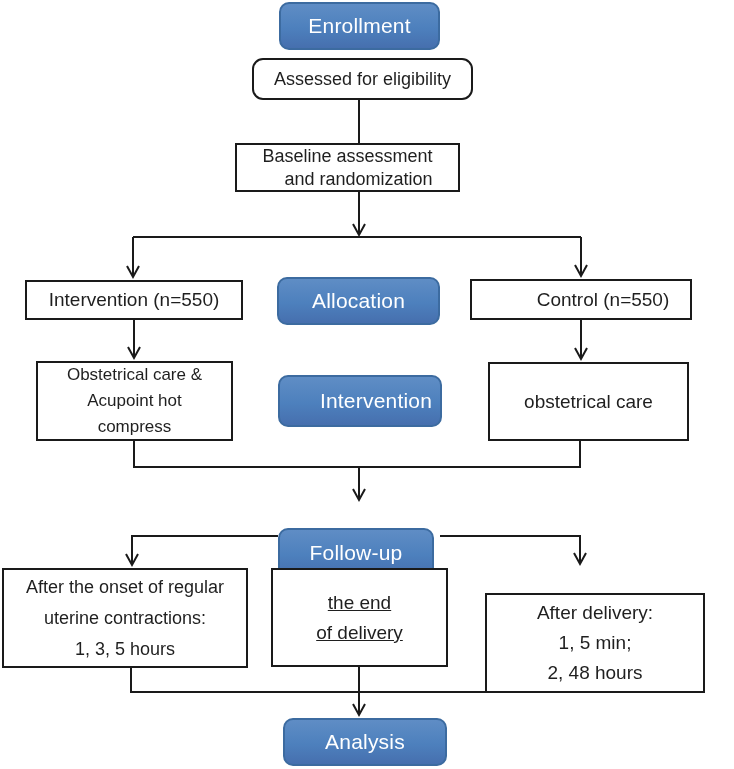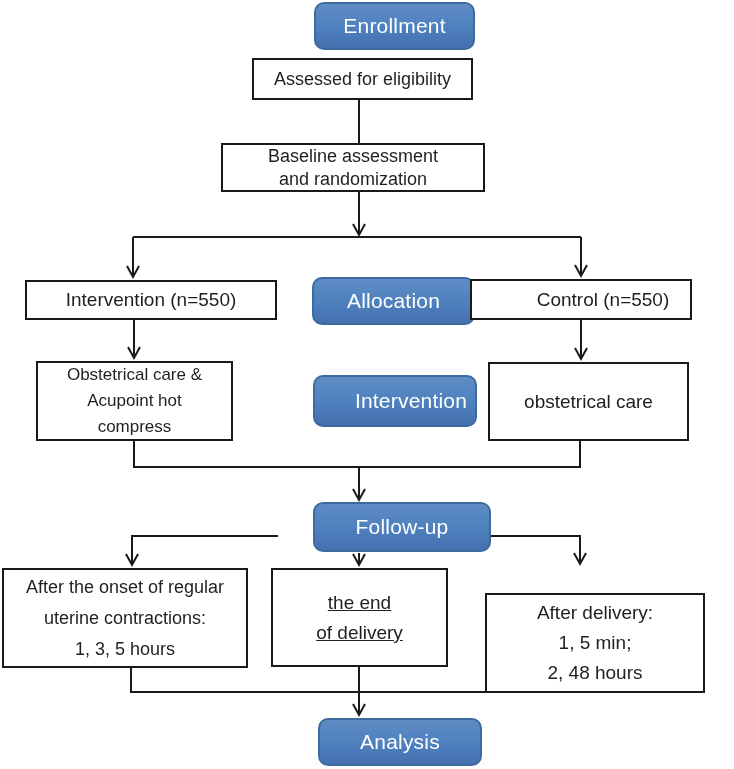--- a/index.html
+++ b/index.html
@@ -46,32 +46,31 @@
     color: #1f1f1f;
   }
   .stage {
     background: linear-gradient(180deg, #5f8dc5 0%, var(--stage-fill, #4d80bd) 55%, #466fae 100%);
     background-color: var(--stage-fill, #4d80bd);
     border: 2px solid var(--stage-border, #3c6ba0);
     border-radius: 10px;
     color: var(--stage-text, #ffffff);
     font-size: 21px;
     letter-spacing: 0.2px;
-    margin-left: 35px;
   }
   
   .stage-enrollment   { left: 279px; top: 2px;   width: 161px; height: 48px; }
   .stage-allocation   { left: 277px; top: 277px; width: 163px; height: 48px; }
   .stage-intervention { left: 278px; top: 375px; width: 164px; height: 52px; padding-left: 32px; }
-  .stage-followup     { left: 278px; top: 502px; width: 178px; height: 50px; }
+  .stage-followup     { left: 278px; top: 528px; width: 156px; height: 50px; }
   .stage-analysis     { left: 283px; top: 718px; width: 164px; height: 48px; text-align: center; }
   
-  .node-assessed   { left: 252px; top: 58px;  width: 221px; height: 42px; font-size: 18px; }
-  .node-baseline   { left: 221px; top: 143px; width: 264px; height: 49px; font-size: 18px; line-height: 23px; }
-  .node-arm-left   { left: 25px;  top: 280px; width: 252px; height: 40px; font-size: 19px; }
+  .node-assessed   { left: 252px; top: 58px;  width: 221px; height: 42px; font-size: 18px; border-radius: 11px; }
+  .node-baseline   { left: 235px; top: 143px; width: 225px; height: 49px; font-size: 18px; line-height: 23px; text-align: right; }
+  .node-arm-left   { left: 25px;  top: 280px; width: 218px; height: 40px; font-size: 19px; }
   .node-arm-right  { left: 470px; top: 279px; width: 222px; height: 41px; font-size: 19px; padding-left: 44px; }
   .node-care-left  { left: 36px;  top: 361px; width: 197px; height: 80px; font-size: 17px; line-height: 26px; }
   .node-care-right { left: 488px; top: 362px; width: 201px; height: 79px; font-size: 19px; }
   .node-fu-left    { left: 2px;   top: 568px; width: 246px; height: 100px; font-size: 18px; line-height: 31px; }
   .node-fu-center  { left: 271px; top: 568px; width: 177px; height: 99px;  font-size: 19px; line-height: 30px; text-decoration: underline; }
   .node-fu-right   { left: 485px; top: 593px; width: 220px; height: 100px; font-size: 19px; line-height: 30px; }
 </style>
 </head>
 <body>
 

